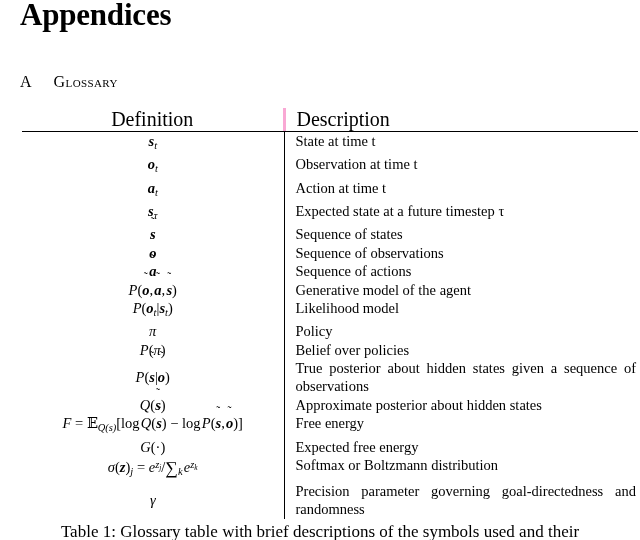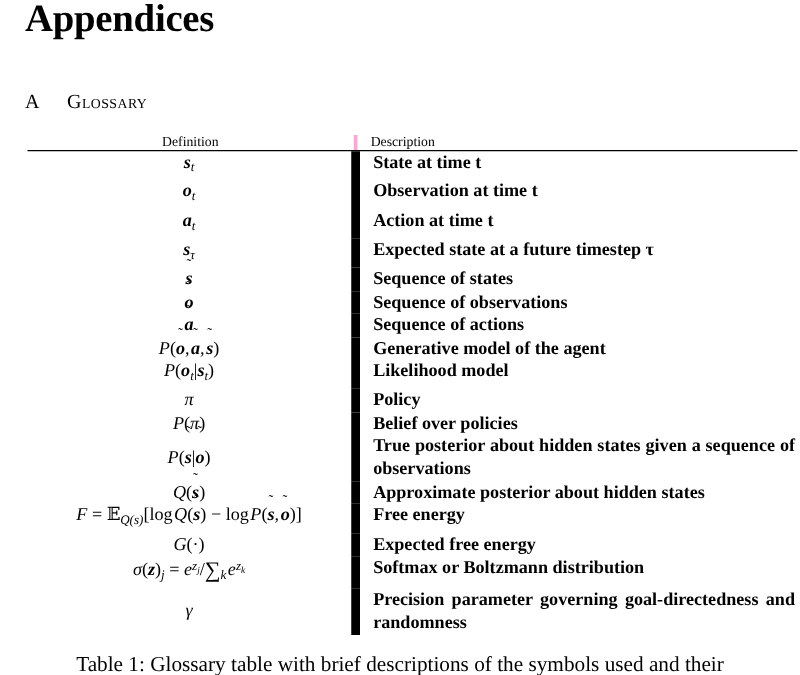--- a/index.html
+++ b/index.html
@@ -61,21 +61,21 @@
   }
   table.glossary col.c-def { width: 262px; }
   table.glossary col.c-desc { width: 354px; }
 
   table.glossary th, table.glossary td {
     padding: 0;
     vertical-align: top;
   }
   .hdr-row th {
     font-weight: normal;
-    font-size: 11px;
+    font-size: 20px;
     padding-bottom: 3px;
   }
   .hdr-def {
     text-align: center;
   }
   .hdr-desc {
     text-align: left;
     padding-left: 11px !important;
     border-left: 3px solid #f9a8d4;
   }
@@ -91,28 +91,27 @@
     width: 100%;
   }
   tbody td.def {
     text-align: center;
     font-size: 14.5px;
     height: 18.4px;
     line-height: 18.4px;
     white-space: nowrap;
   }
   tbody td.desc {
-    border-left: 7px solid #000000;
+    border-left: 1px solid #000000;
     padding-left: 11px !important;
     font-size: 14.5px;
     line-height: 18.4px;
     text-align: justify;
     text-justify: inter-word;
     padding-right: 2px !important;
-    font-weight: bold;
   }
   tbody tr.tall td.def { height: 36.8px; line-height: 36.8px; }
   tbody tr.tall td.desc { line-height: 18.4px; }
 
   
   .m {
     font-family: "Liberation Serif", "DejaVu Serif", serif;
     font-style: italic;
   }
   .mb {

